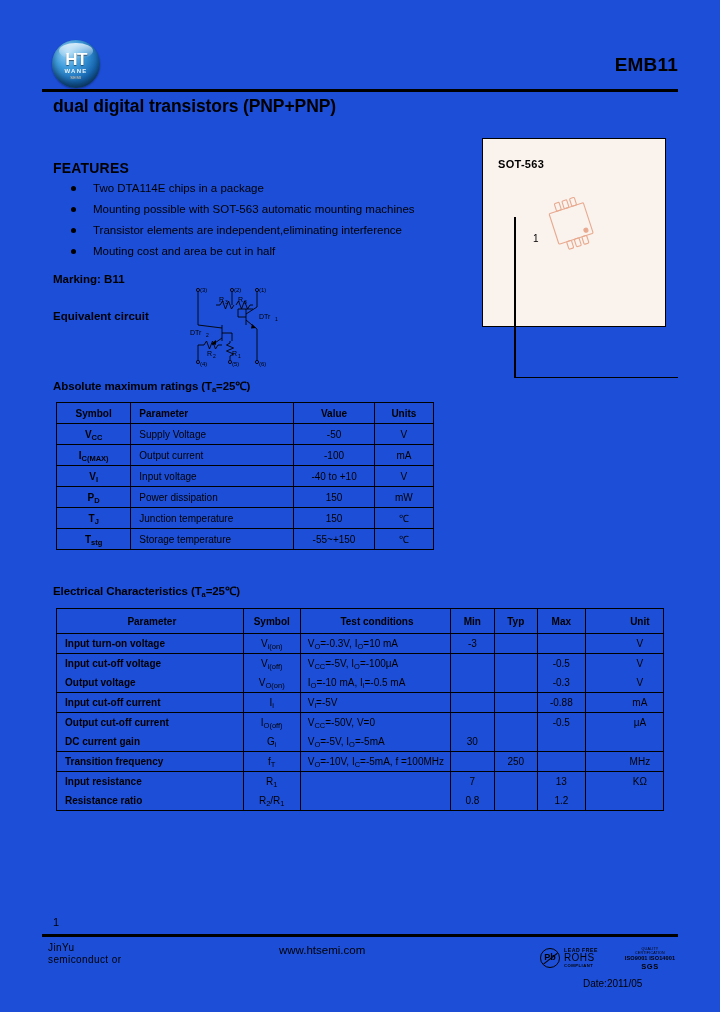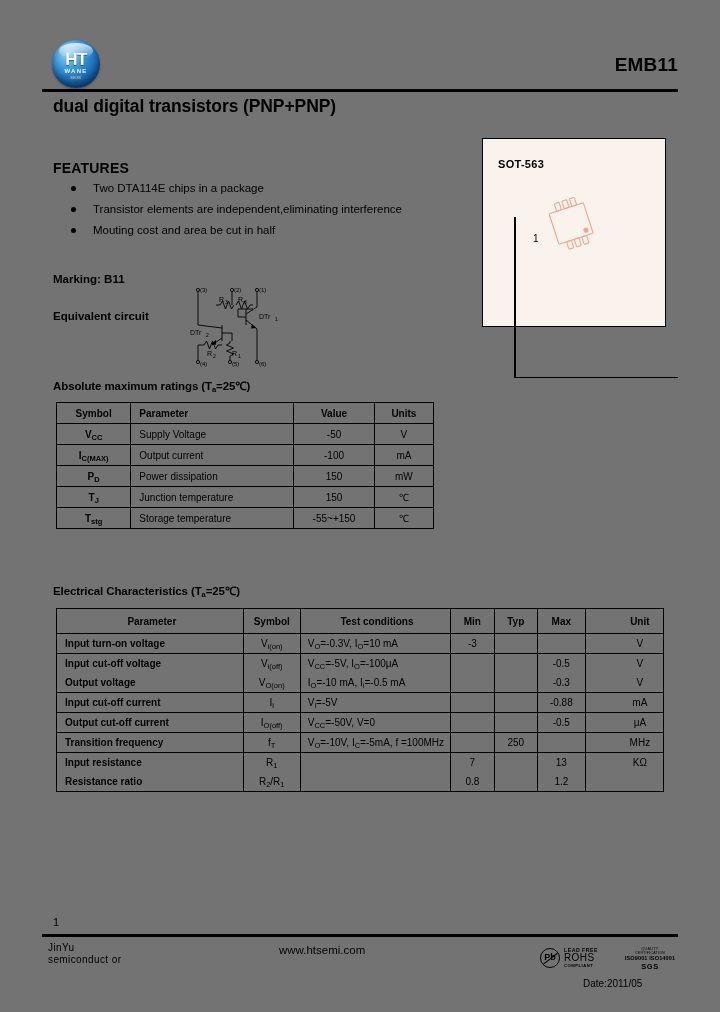--- a/index.html
+++ b/index.html
@@ -13,21 +13,21 @@
     position: relative;
     font-family: "Liberation Sans", sans-serif;
     color: #000;
     overflow: hidden;
   }
   .page {
     position: absolute;
     left: 0; top: 0;
     width: 720px;
     height: 1012px;
-    background: #737373;
+    background: #1d4ed8;
   }
 
   
   .header {
     position: absolute;
     left: 42px; top: 38px;
     width: 636px;
     height: 58px;
   }
   .logo {
@@ -354,20 +354,24 @@
     <div class="partnum">EMB11</div>
   </div>
   <div class="header-rule"></div>
   <div class="doc-title">dual digital transistors (PNP+PNP)</div>
 
   <div class="features-head">FEATURES</div>
   <div class="features-list">
     <div class="feature-item">
       <span class="bullet"></span>
       <span>Two DTA114E chips in a package</span>
+    </div>
+    <div class="feature-item">
+      <span class="bullet"></span>
+      <span>Mounting possible with SOT-563 automatic mounting machines</span>
     </div>
     <div class="feature-item">
       <span class="bullet"></span>
       <span>Transistor elements are independent,eliminating interference</span>
     </div>
     <div class="feature-item">
       <span class="bullet"></span>
       <span>Mouting cost and area be cut in half</span>
     </div>
   </div>
@@ -490,20 +494,26 @@
         <td class="c-val">-50</td>
         <td class="c-unit">V</td>
       </tr>
       <tr>
         <td class="c-sym"><span>I</span><sub>C(MAX)</sub></td>
         <td class="c-par">Output current</td>
         <td class="c-val">-100</td>
         <td class="c-unit">mA</td>
       </tr>
       <tr>
+        <td class="c-sym"><span>V</span><sub>I</sub></td>
+        <td class="c-par">Input voltage</td>
+        <td class="c-val">-40 to +10</td>
+        <td class="c-unit">V</td>
+      </tr>
+      <tr>
         <td class="c-sym"><span>P</span><sub>D</sub></td>
         <td class="c-par">Power dissipation</td>
         <td class="c-val">150</td>
         <td class="c-unit">mW</td>
       </tr>
       <tr>
         <td class="c-sym"><span>T</span><sub>J</sub></td>
         <td class="c-par">Junction temperature</td>
         <td class="c-val">150</td>
         <td class="c-unit">℃</td>
@@ -578,20 +588,29 @@
       <tr>
         <td class="c-param nb-bottom">Output cut-off current</td>
         <td class="c-sym nb-bottom"><span>I</span><sub>O(off)</sub></td>
         <td class="c-cond nb-bottom"><span>V</span><sub>CC</sub><span>=-50V, V=0</span></td>
         <td class="c-min nb-bottom"></td>
         <td class="c-typ nb-bottom"></td>
         <td class="c-max nb-bottom">-0.5</td>
         <td class="c-unitc nb-bottom">μA</td>
       </tr>
 
+      <tr>
+        <td class="c-param nb-top">DC current gain</td>
+        <td class="c-sym nb-top"><span>G</span><sub>i</sub></td>
+        <td class="c-cond nb-top"><span>V</span><sub>O</sub><span>=-5V, I</span><sub>O</sub><span>=-5mA</span></td>
+        <td class="c-min nb-top">30</td>
+        <td class="c-typ nb-top"></td>
+        <td class="c-max nb-top"></td>
+        <td class="c-unitc nb-top"></td>
+      </tr>
 
       <tr>
         <td class="c-param">Transition frequency</td>
         <td class="c-sym"><span>f</span><sub>T</sub></td>
         <td class="c-cond"><span>V</span><sub>O</sub><span>=-10V, I</span><sub>C</sub><span>=-5mA, f =100MHz</span></td>
         <td class="c-min"></td>
         <td class="c-typ">250</td>
         <td class="c-max"></td>
         <td class="c-unitc">MHz</td>
       </tr>

